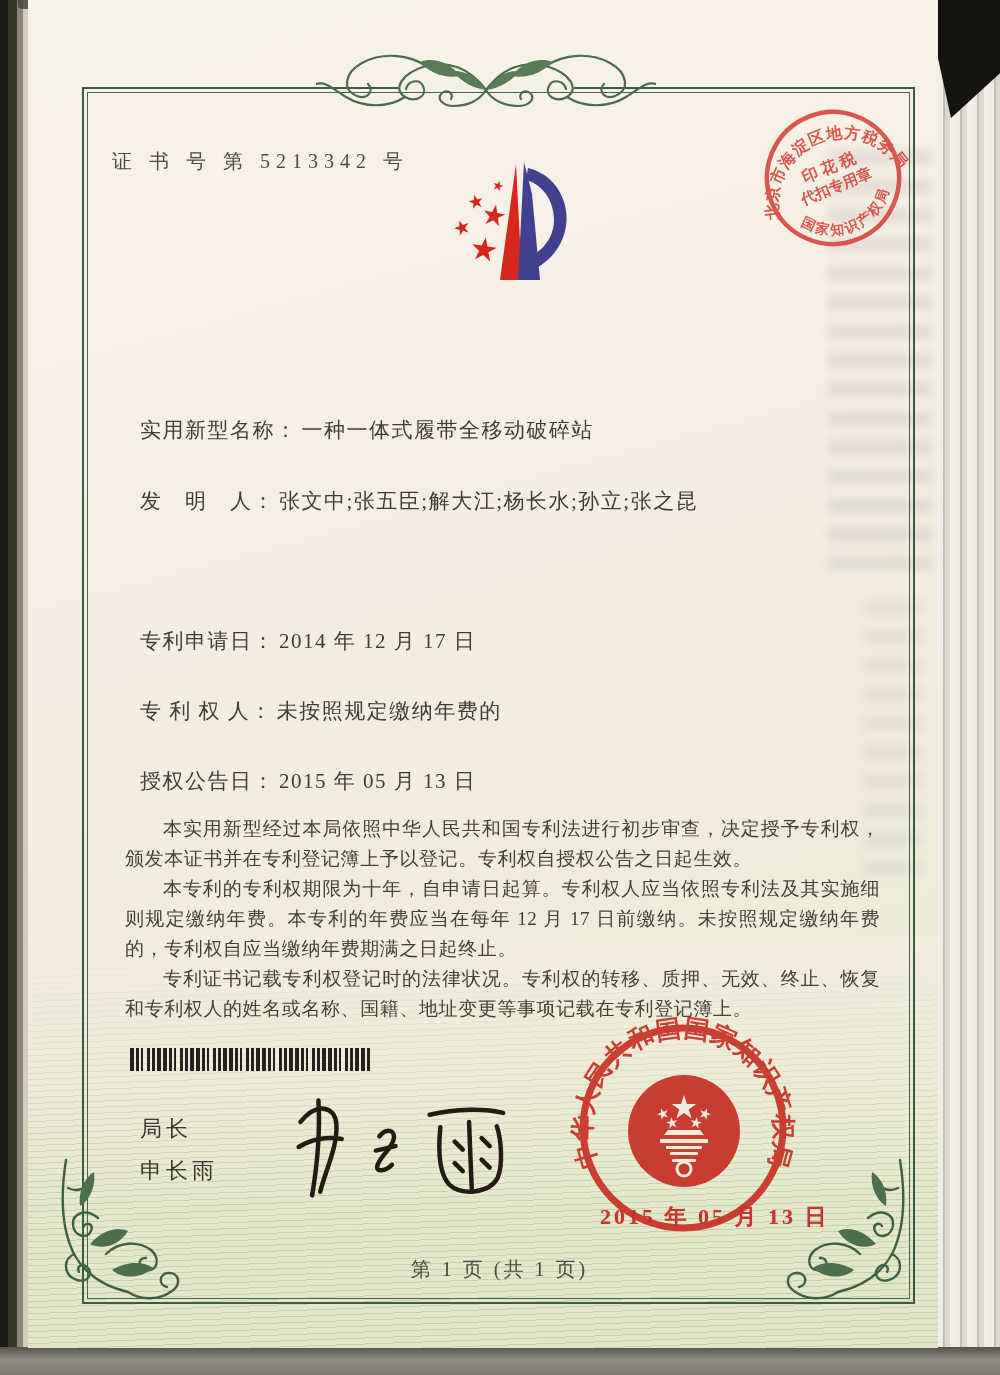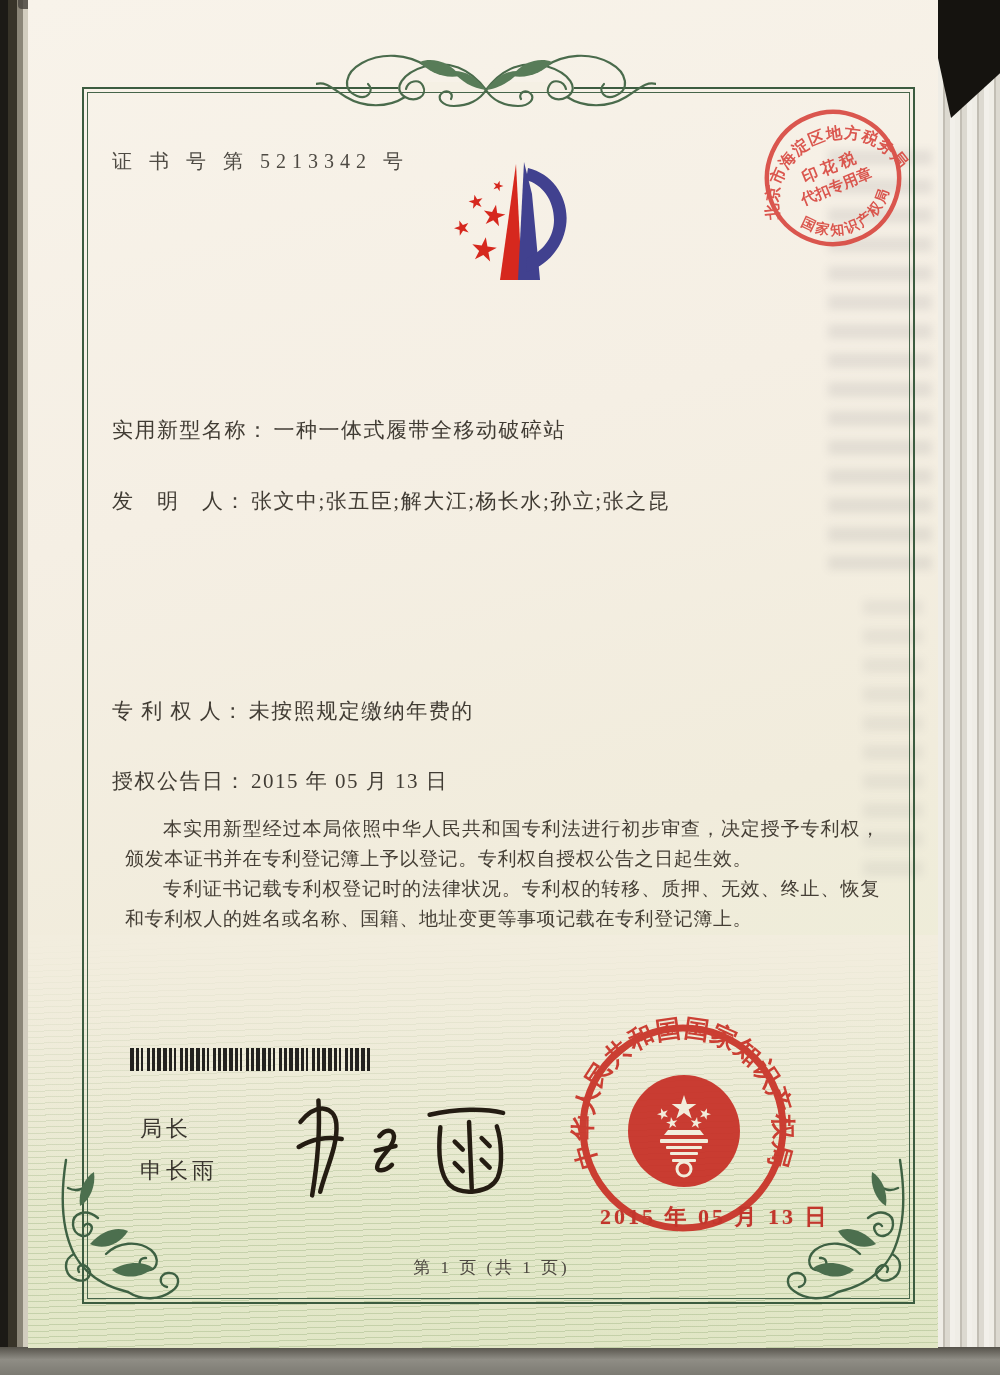--- a/index.html
+++ b/index.html
@@ -39,39 +39,39 @@
   .ornament.top-center{left:288px;top:44px;width:340px;height:74px;}
   .ornament.corner-left{left:26px;top:1158px;width:150px;height:150px;}
   .ornament.corner-right{left:734px;top:1158px;width:150px;height:150px;transform:scaleX(-1);}
   
   .cert-no{position:absolute;left:84px;top:148px;font-size:20px;letter-spacing:6px;color:#4e4a43;}
   .logo{position:absolute;left:392px;top:158px;width:150px;height:140px;}
   .tax-stamp{position:absolute;left:725px;top:98px;width:160px;height:160px;transform:rotate(-22deg);opacity:.9;}
   .title{position:absolute;left:0;top:294px;width:944px;text-align:center;
     font-size:45px;font-weight:bold;letter-spacing:13px;color:#36322b;}
   
-  .field{position:absolute;left:84px;font-size:21px;color:#413c34;letter-spacing:1.5px;white-space:nowrap;font-family:Liberation Serif, serif;}
+  .field{position:absolute;left:112px;font-size:21px;color:#413c34;letter-spacing:1.5px;white-space:nowrap;font-family:Liberation Serif, serif;}
   .field .lbl{margin-right:4px;}
   
   .paras{position:absolute;left:97px;top:814px;width:755px;font-size:19px;line-height:30px;
     color:#453f36;text-align:justify;letter-spacing:.6px;}
   .paras p{margin:0;text-indent:2em;}
   
   .barcode{position:absolute;left:102px;top:1048px;width:250px;height:23px;display:flex;overflow:hidden;}
   .barcode span{flex:0 0 auto;height:100%;}
   .barcode .bar{background:#23221f;}
   .issuer-role{position:absolute;left:112px;top:1114px;font-family:"Liberation Sans","DejaVu Sans",sans-serif;
     font-size:22px;letter-spacing:4px;color:#3a362f;}
   .issuer-name{position:absolute;left:112px;top:1156px;font-family:"Liberation Sans","DejaVu Sans",sans-serif;
     font-size:22px;letter-spacing:4px;color:#3a362f;}
   .signature{position:absolute;left:242px;top:1082px;width:260px;height:130px;}
   .seal{position:absolute;left:540px;top:1013px;width:230px;height:230px;opacity:.93;}
   .seal-date{position:absolute;left:572px;top:1202px;font-size:22px;letter-spacing:3px;color:#c2362c;
     font-weight:bold;white-space:nowrap;text-shadow:0 0 1px rgba(194,54,44,.4);}
-  .footer{position:absolute;left:0;top:1256px;width:927px;text-align:center;font-size:17px;
+  .footer{position:absolute;left:8px;top:1256px;width:927px;text-align:center;font-size:20px;
     letter-spacing:3px;color:#4b463f;}
 </style>
 </head>
 <body>
 
 <div class="edge-left"></div>
 <div class="page-stack"></div>
 <div class="corner-wedge"></div>
 <div class="edge-bottom"></div>
 <div class="top-smudge"></div>
@@ -165,25 +165,27 @@
     <text font-size="14" fill="#d8463e" font-weight="bold" letter-spacing="2">
       <textPath href="#arcB" startOffset="50%" text-anchor="middle">国家知识产权局</textPath>
     </text>
     <text x="80" y="74" font-size="16" fill="#d8463e" font-weight="bold" text-anchor="middle">印 花 税</text>
     <text x="80" y="94" font-size="15" fill="#d8463e" font-weight="bold" text-anchor="middle">代扣专用章</text>
   </svg>
 
 
   <div class="field" style="top:416px"><span class="lbl">实用新型名称：</span><span>一种一体式履带全移动破碎站</span></div>
   <div class="field" style="top:487px"><span class="lbl">发　明　人：</span><span>张文中;张五臣;解大江;杨长水;孙立;张之昆</span></div>
+  <div class="field" style="top:627px"><span class="lbl">专利申请日：</span><span>2014 年 12 月 17 日</span></div>
   <div class="field" style="top:697px"><span class="lbl">专 利 权 人：</span><span>未按照规定缴纳年费的</span></div>
   <div class="field" style="top:767px"><span class="lbl">授权公告日：</span><span>2015 年 05 月 13 日</span></div>
 
   <div class="paras">
     <p>本实用新型经过本局依照中华人民共和国专利法进行初步审查，决定授予专利权，颁发本证书并在专利登记簿上予以登记。专利权自授权公告之日起生效。</p>
+    <p>本专利的专利权期限为十年，自申请日起算。专利权人应当依照专利法及其实施细则规定缴纳年费。本专利的年费应当在每年 12 月 17 日前缴纳。未按照规定缴纳年费的，专利权自应当缴纳年费期满之日起终止。</p>
     <p>专利证书记载专利权登记时的法律状况。专利权的转移、质押、无效、终止、恢复和专利权人的姓名或名称、国籍、地址变更等事项记载在专利登记簿上。</p>
   </div>
 
   <div class="barcode">
       <span class="bar" style="width: 4px;"></span>
       <span style="width: 2px;"></span>
       <span class="bar" style="width: 3px;"></span>
       <span style="width: 2px;"></span>
       <span class="bar" style="width: 2px;"></span>
       <span style="width: 4px;"></span>

